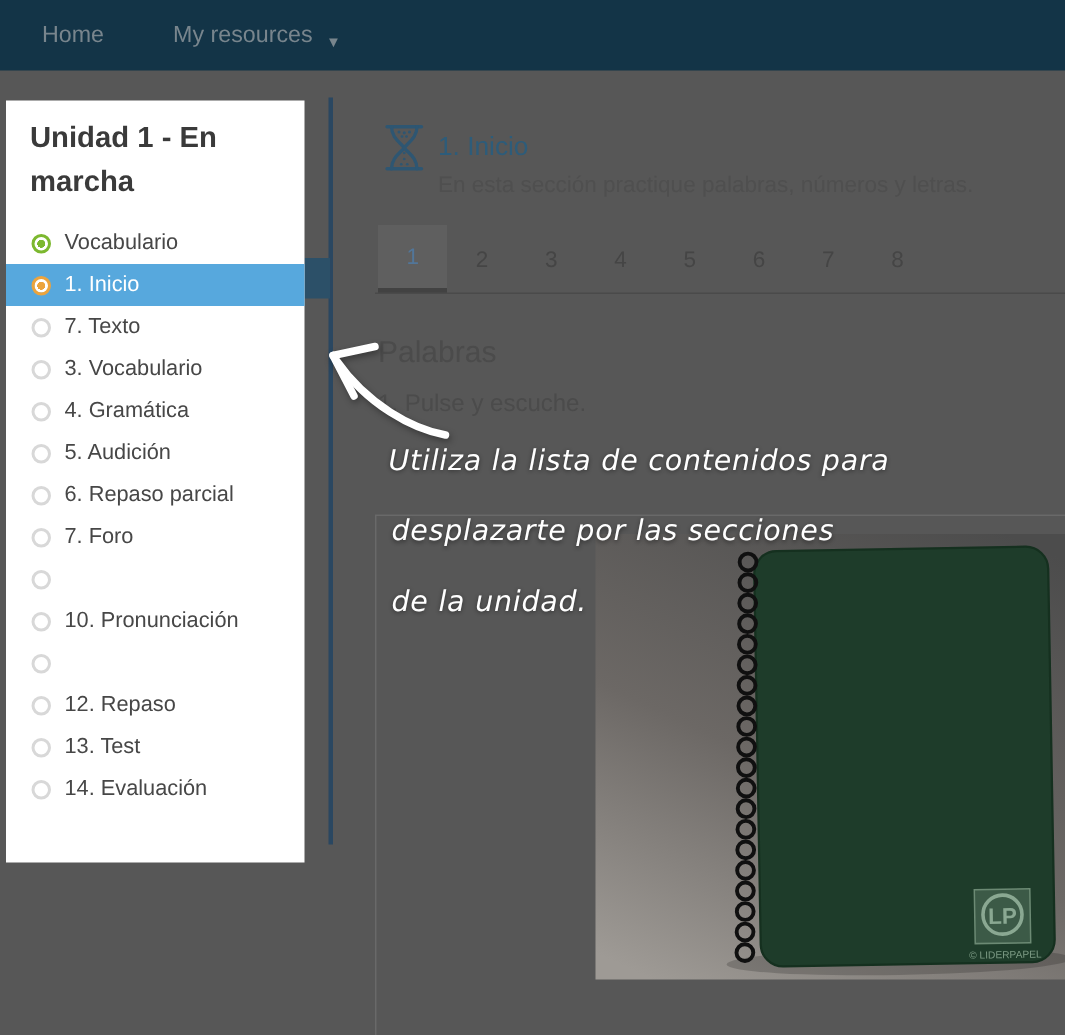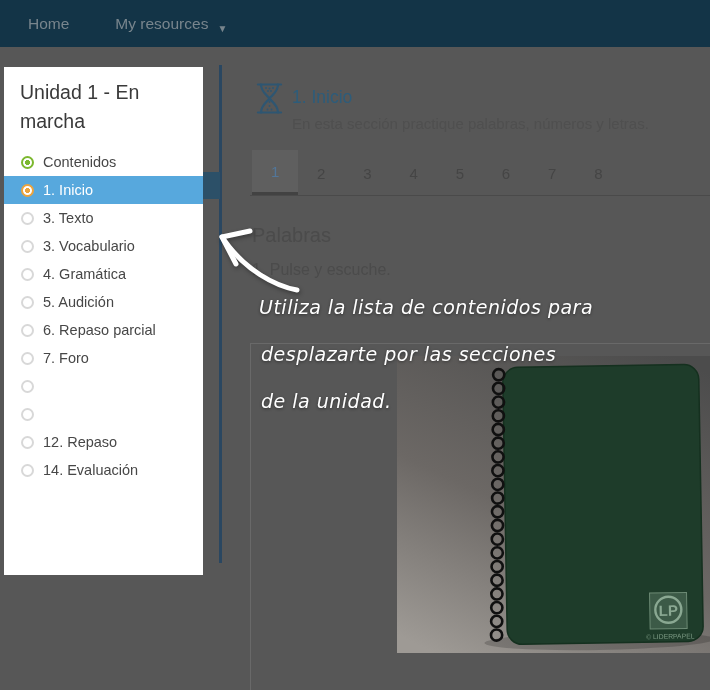--- a/index.html
+++ b/index.html
@@ -31,21 +31,21 @@
   .instruction { position:absolute; left:252px; top:261px; font-size:16px; color:#4b4b4b; z-index:1; }
 
   .content-box { position:absolute; left:250px; top:343px; width:470px; height:360px;
                  border:1px solid #696969; z-index:1; }
 
   .photo { position:absolute; left:397px; top:356px; width:313px; height:297px; z-index:1;
            background:linear-gradient(205deg,#4c4c4c 4%,#6c6865 55%,#9e9a95 96%); cursor:pointer; }
 
   
   .panel { position:absolute; left:4px; top:67px; width:199px; height:508px; background:#ffffff; z-index:5; }
-  .panel-title { margin:11px 0 0 16px; width:162px; font-size:19.5px; line-height:29px; color:#3a3a3a; }
+  .panel-title { margin:11px 0 0 16px; width:162px; font-size:19.5px; line-height:29px; color:#3a3a3a;font-weight:bold; }
   .nav-list { margin-top:12px; }
   .nav-item { height:28px; display:flex; align-items:center; gap:9px; padding-left:17px;
               font-size:14.5px; color:#474747; cursor:pointer; }
   .nav-item.active { background:#57a8dd; color:#ffffff; }
   .ring { width:13px; height:13px; border-radius:50%; flex:0 0 13px; }
   .ring-empty  { border:2px solid #d8d8d8; background:#fff; }
   .ring-green  { border:2px solid #7cb82f; background:radial-gradient(circle,#7cb82f 0 2.6px,#fff 2.7px); }
   .ring-orange { border:2px solid #eca43d; background:radial-gradient(circle,#eca43d 0 2.6px,#fff 2.7px); }
 
   
@@ -155,29 +155,29 @@
         </g>
       </g>
     </svg>
   </div>
 
   <div class="panel">
     <div class="panel-title">Unidad 1 - En marcha</div>
     <div class="nav-list">
       <div class="nav-item">
         <span class="ring ring-green"></span>
-        <span>Contenidos</span>
+        <span>Vocabulario</span>
       </div>
       <div class="nav-item active">
         <span class="ring ring-orange"></span>
         <span>1. Inicio</span>
       </div>
       <div class="nav-item">
         <span class="ring ring-empty"></span>
-        <span>3. Texto</span>
+        <span>7. Texto</span>
       </div>
       <div class="nav-item">
         <span class="ring ring-empty"></span>
         <span>3. Vocabulario</span>
       </div>
       <div class="nav-item">
         <span class="ring ring-empty"></span>
         <span>4. Gramática</span>
       </div>
       <div class="nav-item">
@@ -190,24 +190,32 @@
       </div>
       <div class="nav-item">
         <span class="ring ring-empty"></span>
         <span>7. Foro</span>
       </div>
       <div class="nav-item">
         <span class="ring ring-empty"></span>
       </div>
       <div class="nav-item">
         <span class="ring ring-empty"></span>
+        <span>10. Pronunciación</span>
+      </div>
+      <div class="nav-item">
+        <span class="ring ring-empty"></span>
       </div>
       <div class="nav-item">
         <span class="ring ring-empty"></span>
         <span>12. Repaso</span>
+      </div>
+      <div class="nav-item">
+        <span class="ring ring-empty"></span>
+        <span>13. Test</span>
       </div>
       <div class="nav-item">
         <span class="ring ring-empty"></span>
         <span>14. Evaluación</span>
       </div>
     </div>
   </div>
 
   <div class="tut-line" id="tut1">Utiliza la lista de contenidos para</div>
   <div class="tut-line" id="tut2">desplazarte por las secciones</div>

